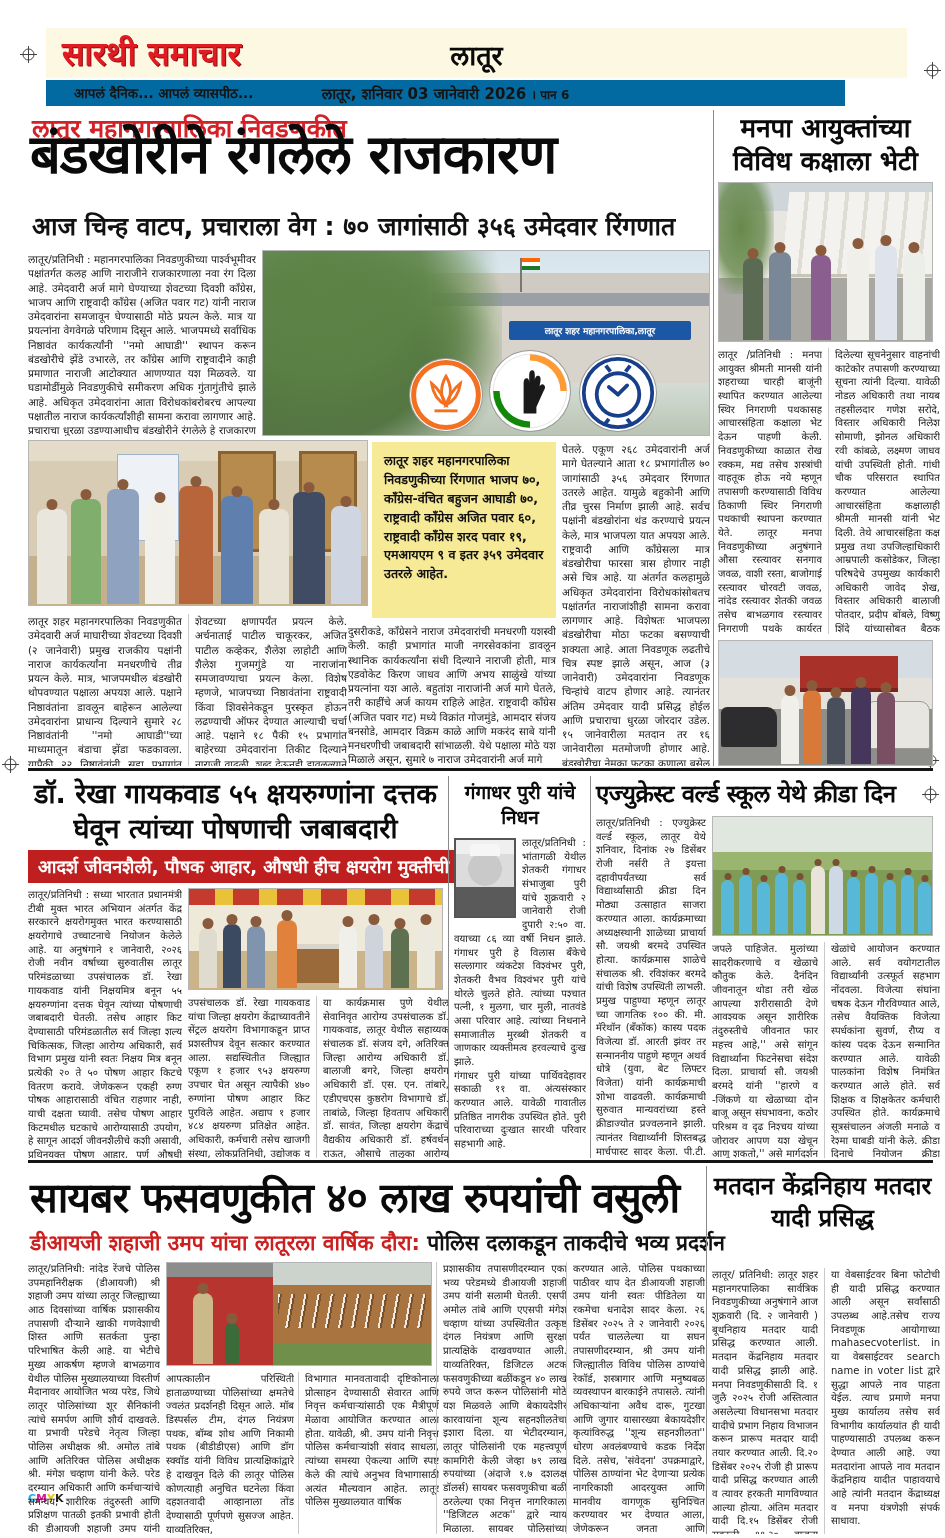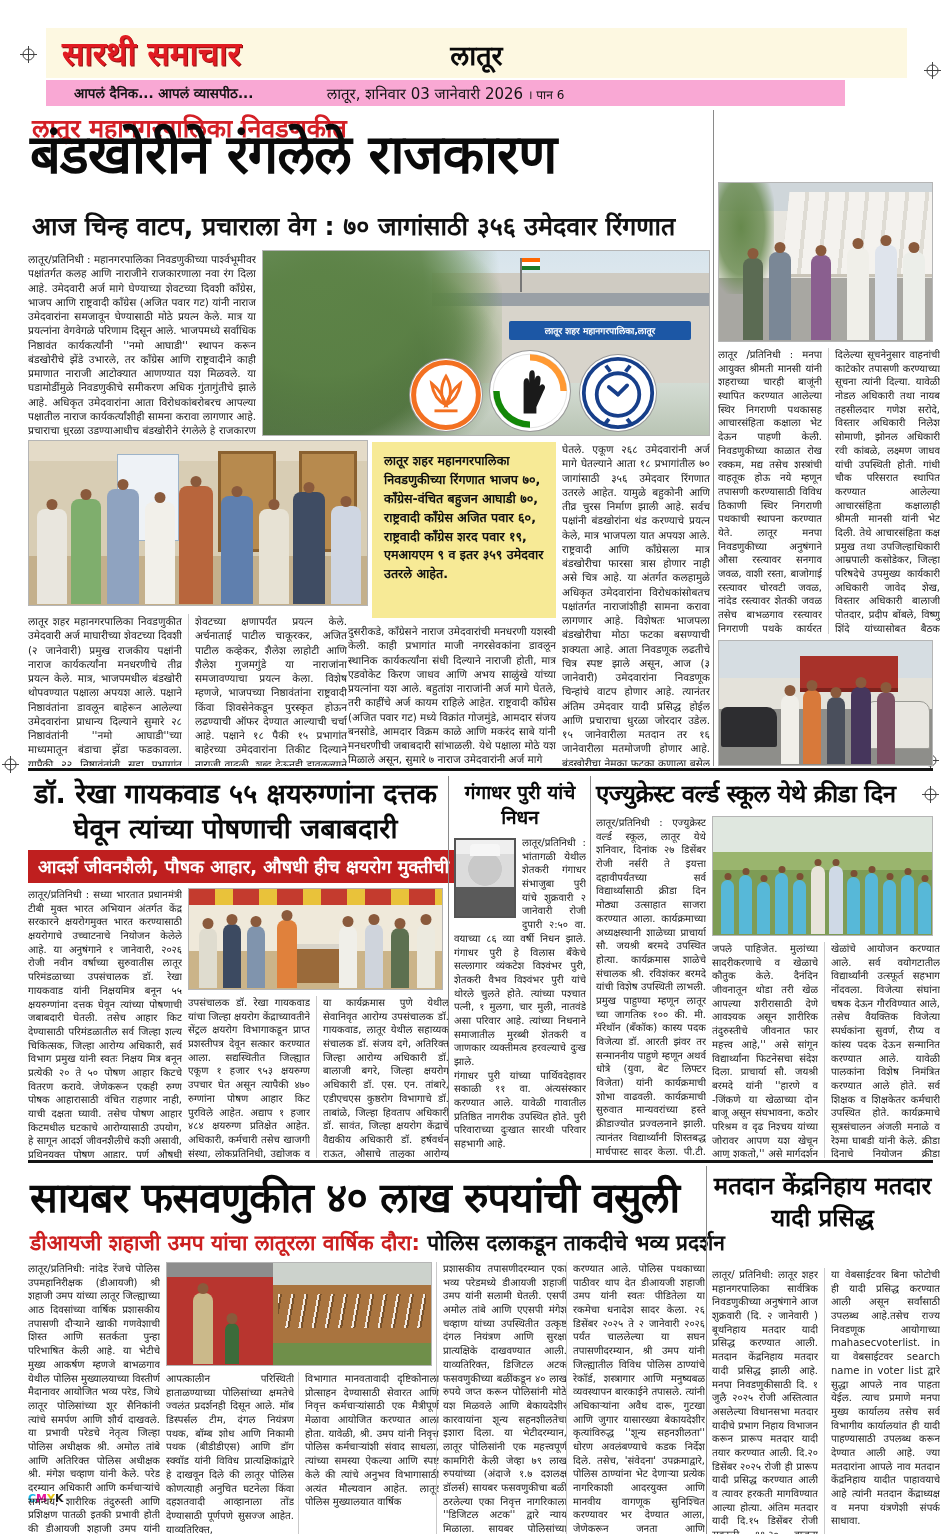--- a/index.html
+++ b/index.html
@@ -11,23 +11,23 @@
   .regmark svg{display:block}
   .cmyk{font-size:11px;font-weight:bold;letter-spacing:0;}
   .cmyk b:nth-child(1){color:#18b7e8;} .cmyk b:nth-child(2){color:#e8189c;}
   .cmyk b:nth-child(3){color:#e8c818;} .cmyk b:nth-child(4){color:#222;}
   #mastband{left:46px;top:28px;width:861px;height:50px;background:#fdf8e1;}
   #masttitle{left:16px;top:2px;font-size:33px;font-weight:bold;color:#e11b22;
              text-shadow:1px 1px 0 #8d0f0f;}
   #mastcity{left:0;top:8px;width:100%;text-align:center;font-size:27px;font-weight:bold;color:#0a0a0a;}
   #mastcontacts{right:10px;top:5px;text-align:left;font-size:12px;font-weight:bold;color:#222;line-height:1.65;}
   .bullet{display:inline-block;width:8px;height:8px;border:1.5px solid #555;border-bottom:none;border-right:none;margin-right:5px;}
-  #datebar{left:46px;top:80px;width:799px;height:26px;background:#f9a8d4;color:#141414;}
+  #datebar{left:46px;top:80px;width:799px;height:26px;background:#0369a1;color:#141414;}
   #tagline{left:28px;top:4px;font-size:13.5px;font-weight:bold;}
-  #dateline{left:0;top:3px;width:100%;text-align:center;font-size:15px;font-weight:normal;}
+  #dateline{left:0;top:3px;width:100%;text-align:center;font-size:15px;font-weight:bold;}
   #dateline .pg{font-size:12px;}
   
   .col{font-size:10.4px;line-height:1.37;text-align:justify;overflow:hidden;color:#1a1a1a;}
   .col.dense{font-size:10px;}
   .kicker{font-size:25px;font-weight:bold;color:#d42027;}
   .bighead{font-weight:bold;color:#0a0a0a;letter-spacing:-1px;}
   .vline{border-left:1px solid #8a8a8a;width:0;}
   .hrule{background:#141414;height:3px;}
   .cleft{border-left:1px solid #c9c9c9;padding-left:6px;}
   
@@ -204,20 +204,21 @@
   <div class="abs col cleft" style="left:188px;top:614px;width:152px;height:152px">शेवटच्या क्षणापर्यंत प्रयत्न केले. अर्चनाताई पाटील चाकूरकर, अजित पाटील कव्हेकर, शैलेश लाहोटी आणि शैलेश गुजमगुंडे या नाराजांना समजावण्याचा प्रयत्न केला. विशेष म्हणजे, भाजपच्या निष्ठावंतांना राष्ट्रवादी किंवा शिवसेनेकडून पुरस्कृत होऊन लढण्याची ऑफर देण्यात आल्याची चर्चा आहे. पक्षाने १८ पैकी १५ प्रभागांत बाहेरच्या उमेदवारांना तिकीट दिल्याने नाराजी वाढली. शब्द देऊनही डावलल्याने निष्ठावंतांनी अपक्ष किंवा बंडखोर म्हणून रिंगणात उतरण्याची भूमिका घेतली.</div>
 
   <div id="ybox" class="abs" style="left:372px;top:442px;width:184px;height:176px">
     <div class="bx">लातूर शहर महानगरपालिका निवडणुकीच्या रिंगणात भाजप ७०, काँग्रेस-वंचित बहुजन आघाडी ७०, राष्ट्रवादी काँग्रेस अजित पवार ६०, राष्ट्रवादी काँग्रेस शरद पवार १९, एमआयएम ९ व इतर ३५९ उमेदवार उतरले आहेत.</div>
   </div>
   <div class="abs col" style="left:348px;top:624px;width:208px;height:142px">दुसरीकडे, काँग्रेसने नाराज उमेदवारांची मनधरणी यशस्वी केली. काही प्रभागांत माजी नगरसेवकांना डावलून स्थानिक कार्यकर्त्यांना संधी दिल्याने नाराजी होती, मात्र एडवोकेट किरण जाधव आणि अभय साळुंखे यांच्या प्रयत्नांना यश आले. बहुतांश नाराजांनी अर्ज मागे घेतले, तरी काहींचे अर्ज कायम राहिले आहेत. राष्ट्रवादी काँग्रेस (अजित पवार गट) मध्ये विक्रांत गोजमुंडे, आमदार संजय बनसोडे, आमदार विक्रम काळे आणि मकरंद साबे यांनी मनधरणीची जबाबदारी सांभाळली. येथे पक्षाला मोठे यश मिळाले असून, सुमारे ७ नाराज उमेदवारांनी अर्ज मागे</div>
   <div class="abs col" style="left:562px;top:442px;width:148px;height:324px">घेतले. एकूण २६८ उमेदवारांनी अर्ज मागे घेतल्याने आता १८ प्रभागांतील ७० जागांसाठी ३५६ उमेदवार रिंगणात उतरले आहेत. यामुळे बहुकोनी आणि तीव्र चुरस निर्माण झाली आहे. सर्वच पक्षांनी बंडखोरांना थंड करण्याचे प्रयत्न केले, मात्र भाजपला यात अपयश आले. राष्ट्रवादी आणि काँग्रेसला मात्र बंडखोरीचा फारसा त्रास होणार नाही असे चित्र आहे. या अंतर्गत कलहामुळे अधिकृत उमेदवारांना विरोधकांसोबतच पक्षांतर्गत नाराजांशीही सामना करावा लागणार आहे. विशेषतः भाजपला बंडखोरीचा मोठा फटका बसण्याची शक्यता आहे. आता निवडणूक लढतीचे चित्र स्पष्ट झाले असून, आज (३ जानेवारी) उमेदवारांना निवडणूक चिन्हांचे वाटप होणार आहे. त्यानंतर अंतिम उमेदवार यादी प्रसिद्ध होईल आणि प्रचाराचा धुरळा जोरदार उडेल. १५ जानेवारीला मतदान तर १६ जानेवारीला मतमोजणी होणार आहे. बंडखोरीचा नेमका फटका कुणाला बसेल आणि पक्ष यावर कशी मात करतात, हे पाहणे औत्सुक्याचे ठरेल. लातूर महापालिकेच्या सत्तेसाठी ही निवडणूक आता अधिक रोमांचक झाली आहे.</div>
 
   <div class="abs vline" style="left:713px;top:110px;height:656px"></div>
 
+  <div class="abs bighead ctr" style="left:718px;top:112px;width:215px;font-size:26px;line-height:1.25;letter-spacing:0">मनपा आयुक्तांच्या विविध कक्षाला भेटी</div>
   <div id="phTent" class="ph" style="left:718px;top:182px;width:215px;height:160px">
     <div class="green"></div>
     <div class="tent"></div>
     <i class="person" style="left:24px;width:20px;height:52%;background:#5b6b53"></i>
     <i class="person" style="left:50px;width:22px;height:56%;background:#7a8796"></i>
     <i class="person" style="left:92px;width:20px;height:54%;background:#8a5f8f"></i>
     <i class="person" style="left:128px;width:22px;height:58%;background:#f0efe9"></i>
     <i class="person" style="left:156px;width:22px;height:60%;background:#dfe4ec"></i>
     <i class="person" style="left:184px;width:22px;height:56%;background:#eceee9"></i>
   </div>

